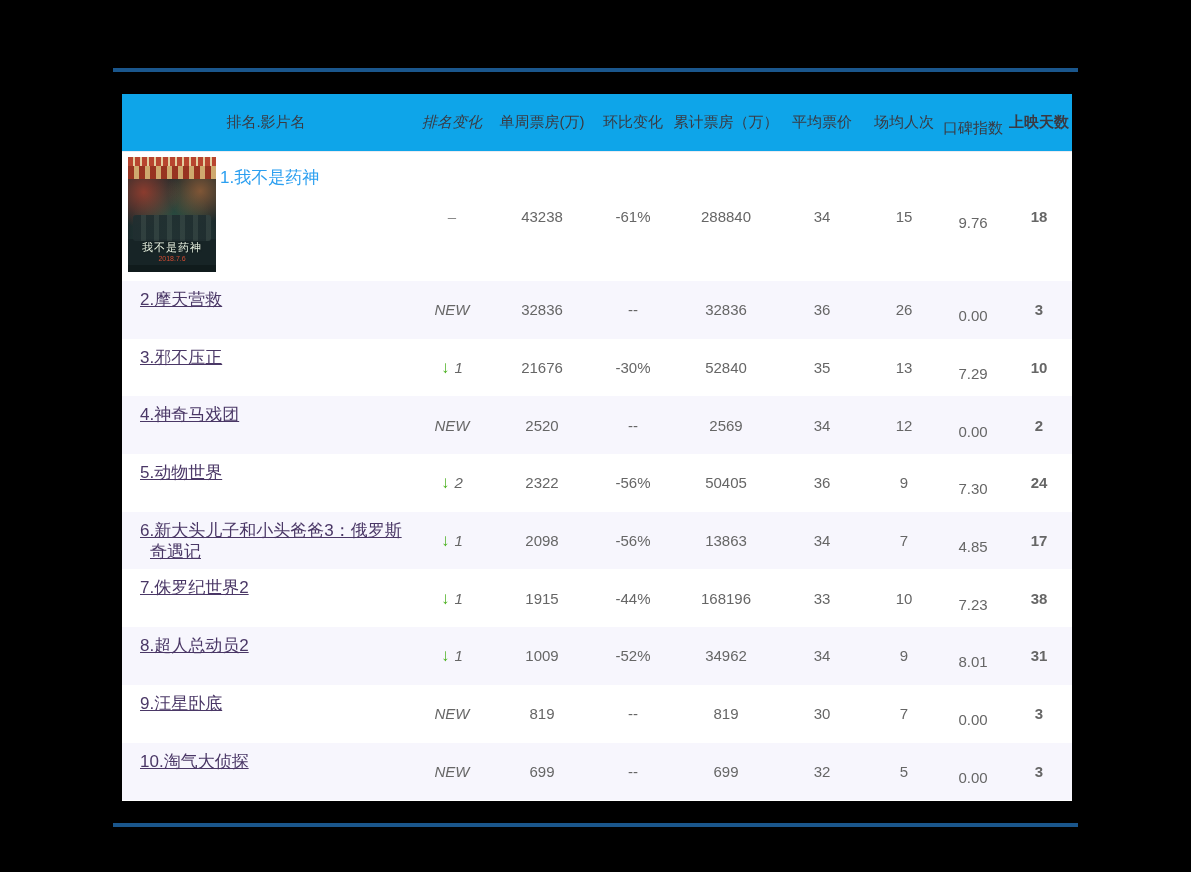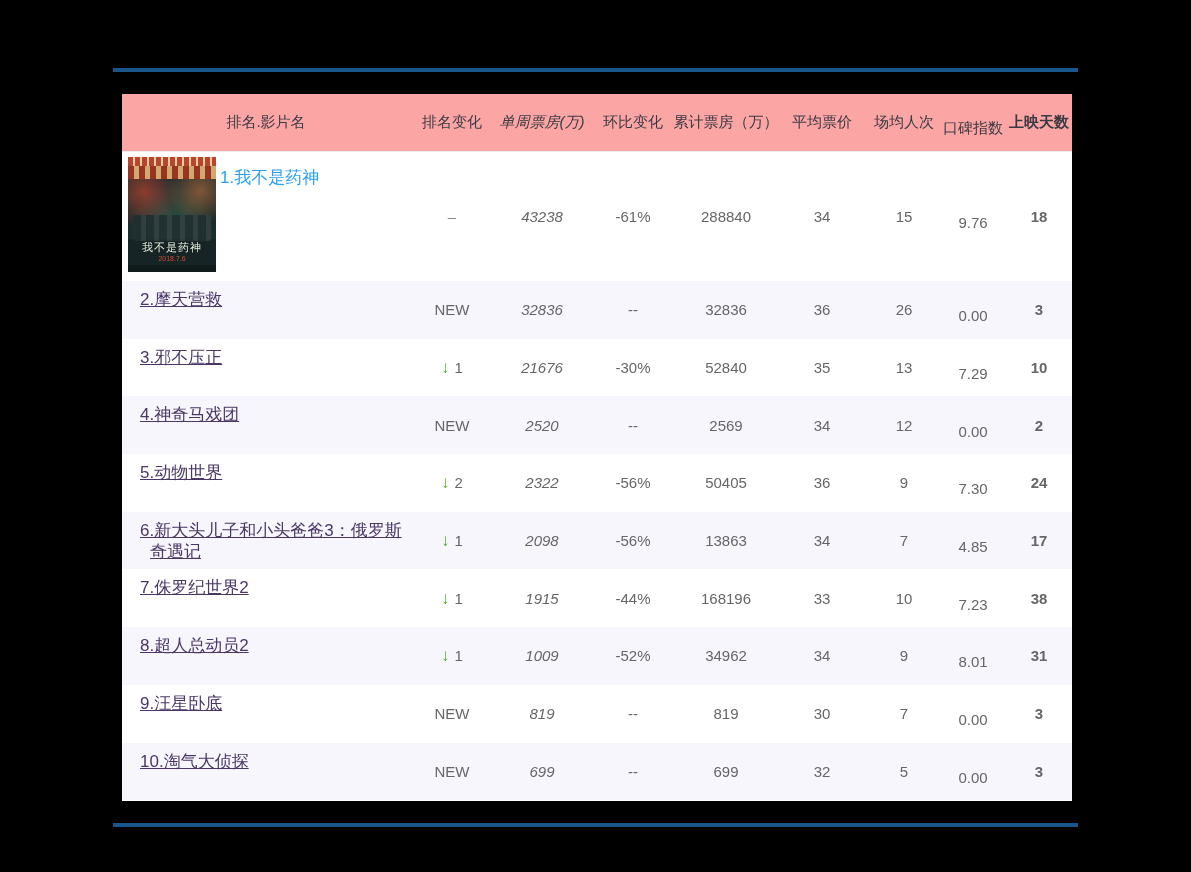--- a/index.html
+++ b/index.html
@@ -14,32 +14,32 @@
   .rule-top { top:68px; }
   .rule-bottom { top:823px; }
 
   .content {
     position:absolute; left:122px; top:94px; width:950px; height:707px;
     background:#fff; overflow:hidden;
   }
 
   
   .c-title  { width:288px; }
-  .c-change { width:84px; }
-  .c-weekly { width:96px;font-style:italic; }
+  .c-change { width:84px;font-style:italic; }
+  .c-weekly { width:96px; }
   .c-wow    { width:86px; }
   .c-total  { width:100px; }
   .c-price  { width:92px; }
   .c-att    { width:72px; }
   .c-wom    { width:66px;margin-top:12px; }
   .c-days   { width:66px;font-weight:bold; }
 
   .thead {
     height:58px; display:flex; align-items:center;
-    border-bottom:1px solid #ebebf2; background:#fca5a5;
+    border-bottom:1px solid #ebebf2; background:#0ea5e9;
   }
   .th {
     text-align:center; color:#3a3a42; font-size:15px;
     display:flex; align-items:center; justify-content:center; height:100%;
     white-space:nowrap;
   }
 
   .row { display:flex; align-items:stretch; background:#fff; }
   .row.alt { background:#f7f6fd; }
   .row { height:57.7px; }

